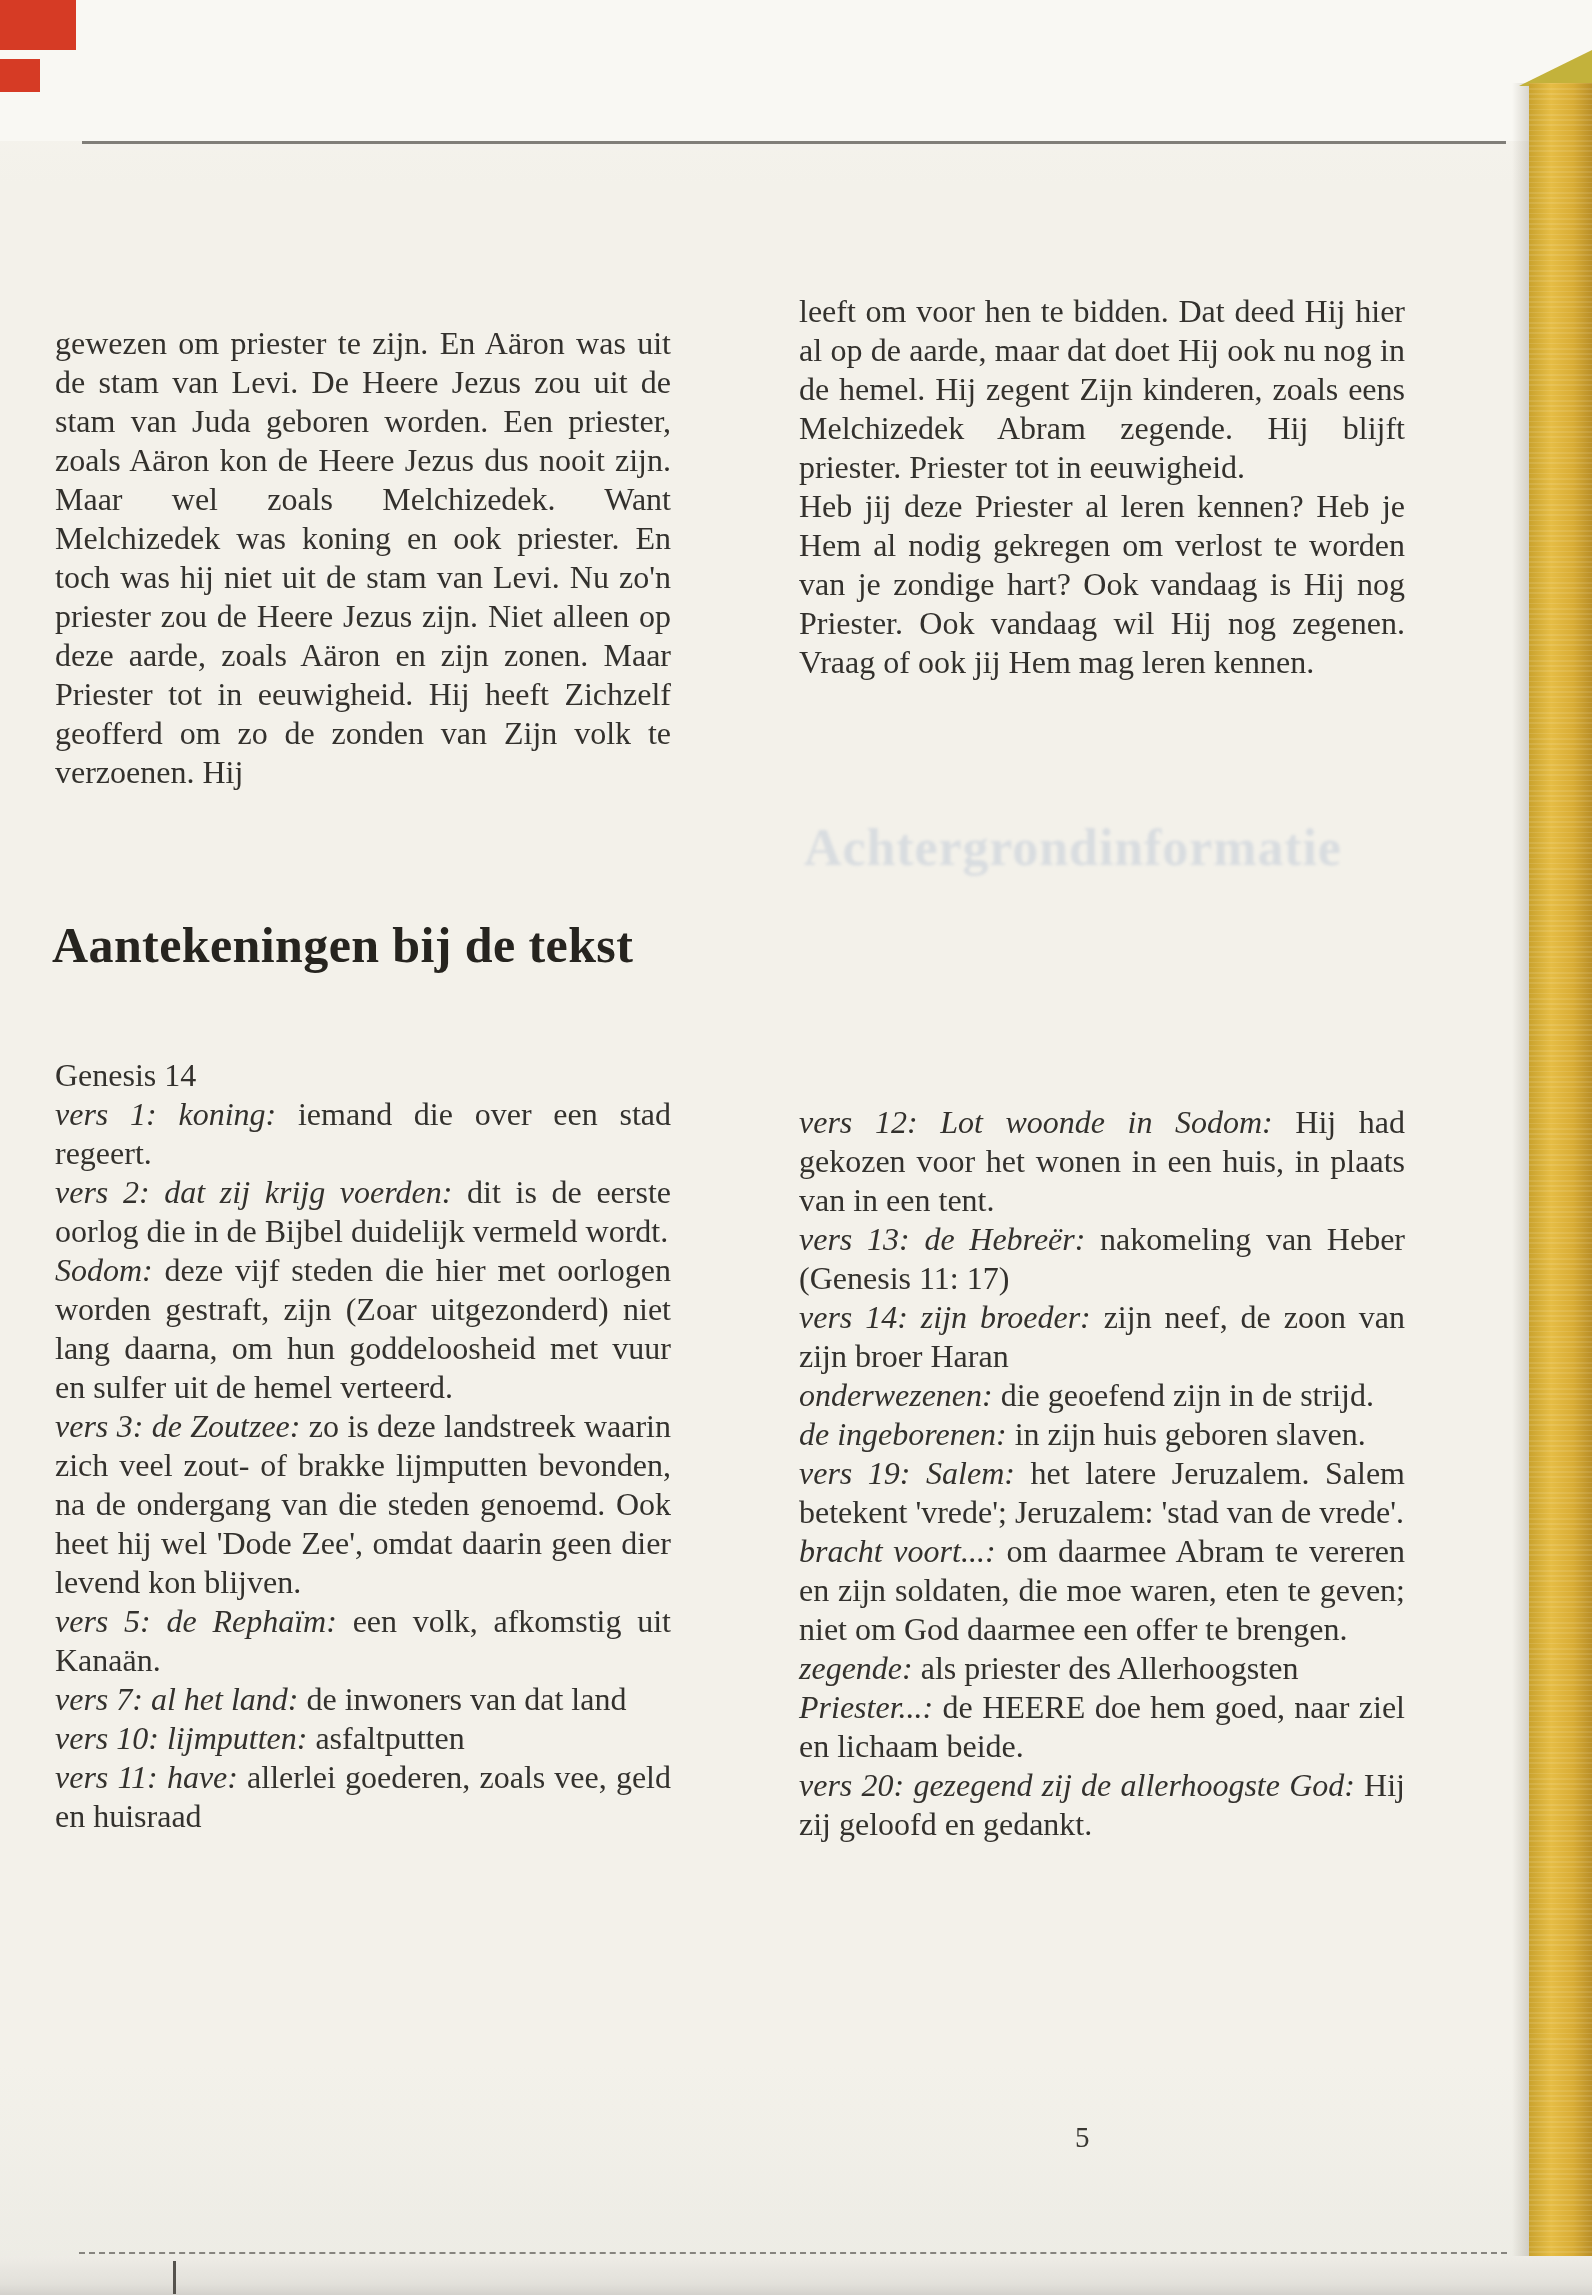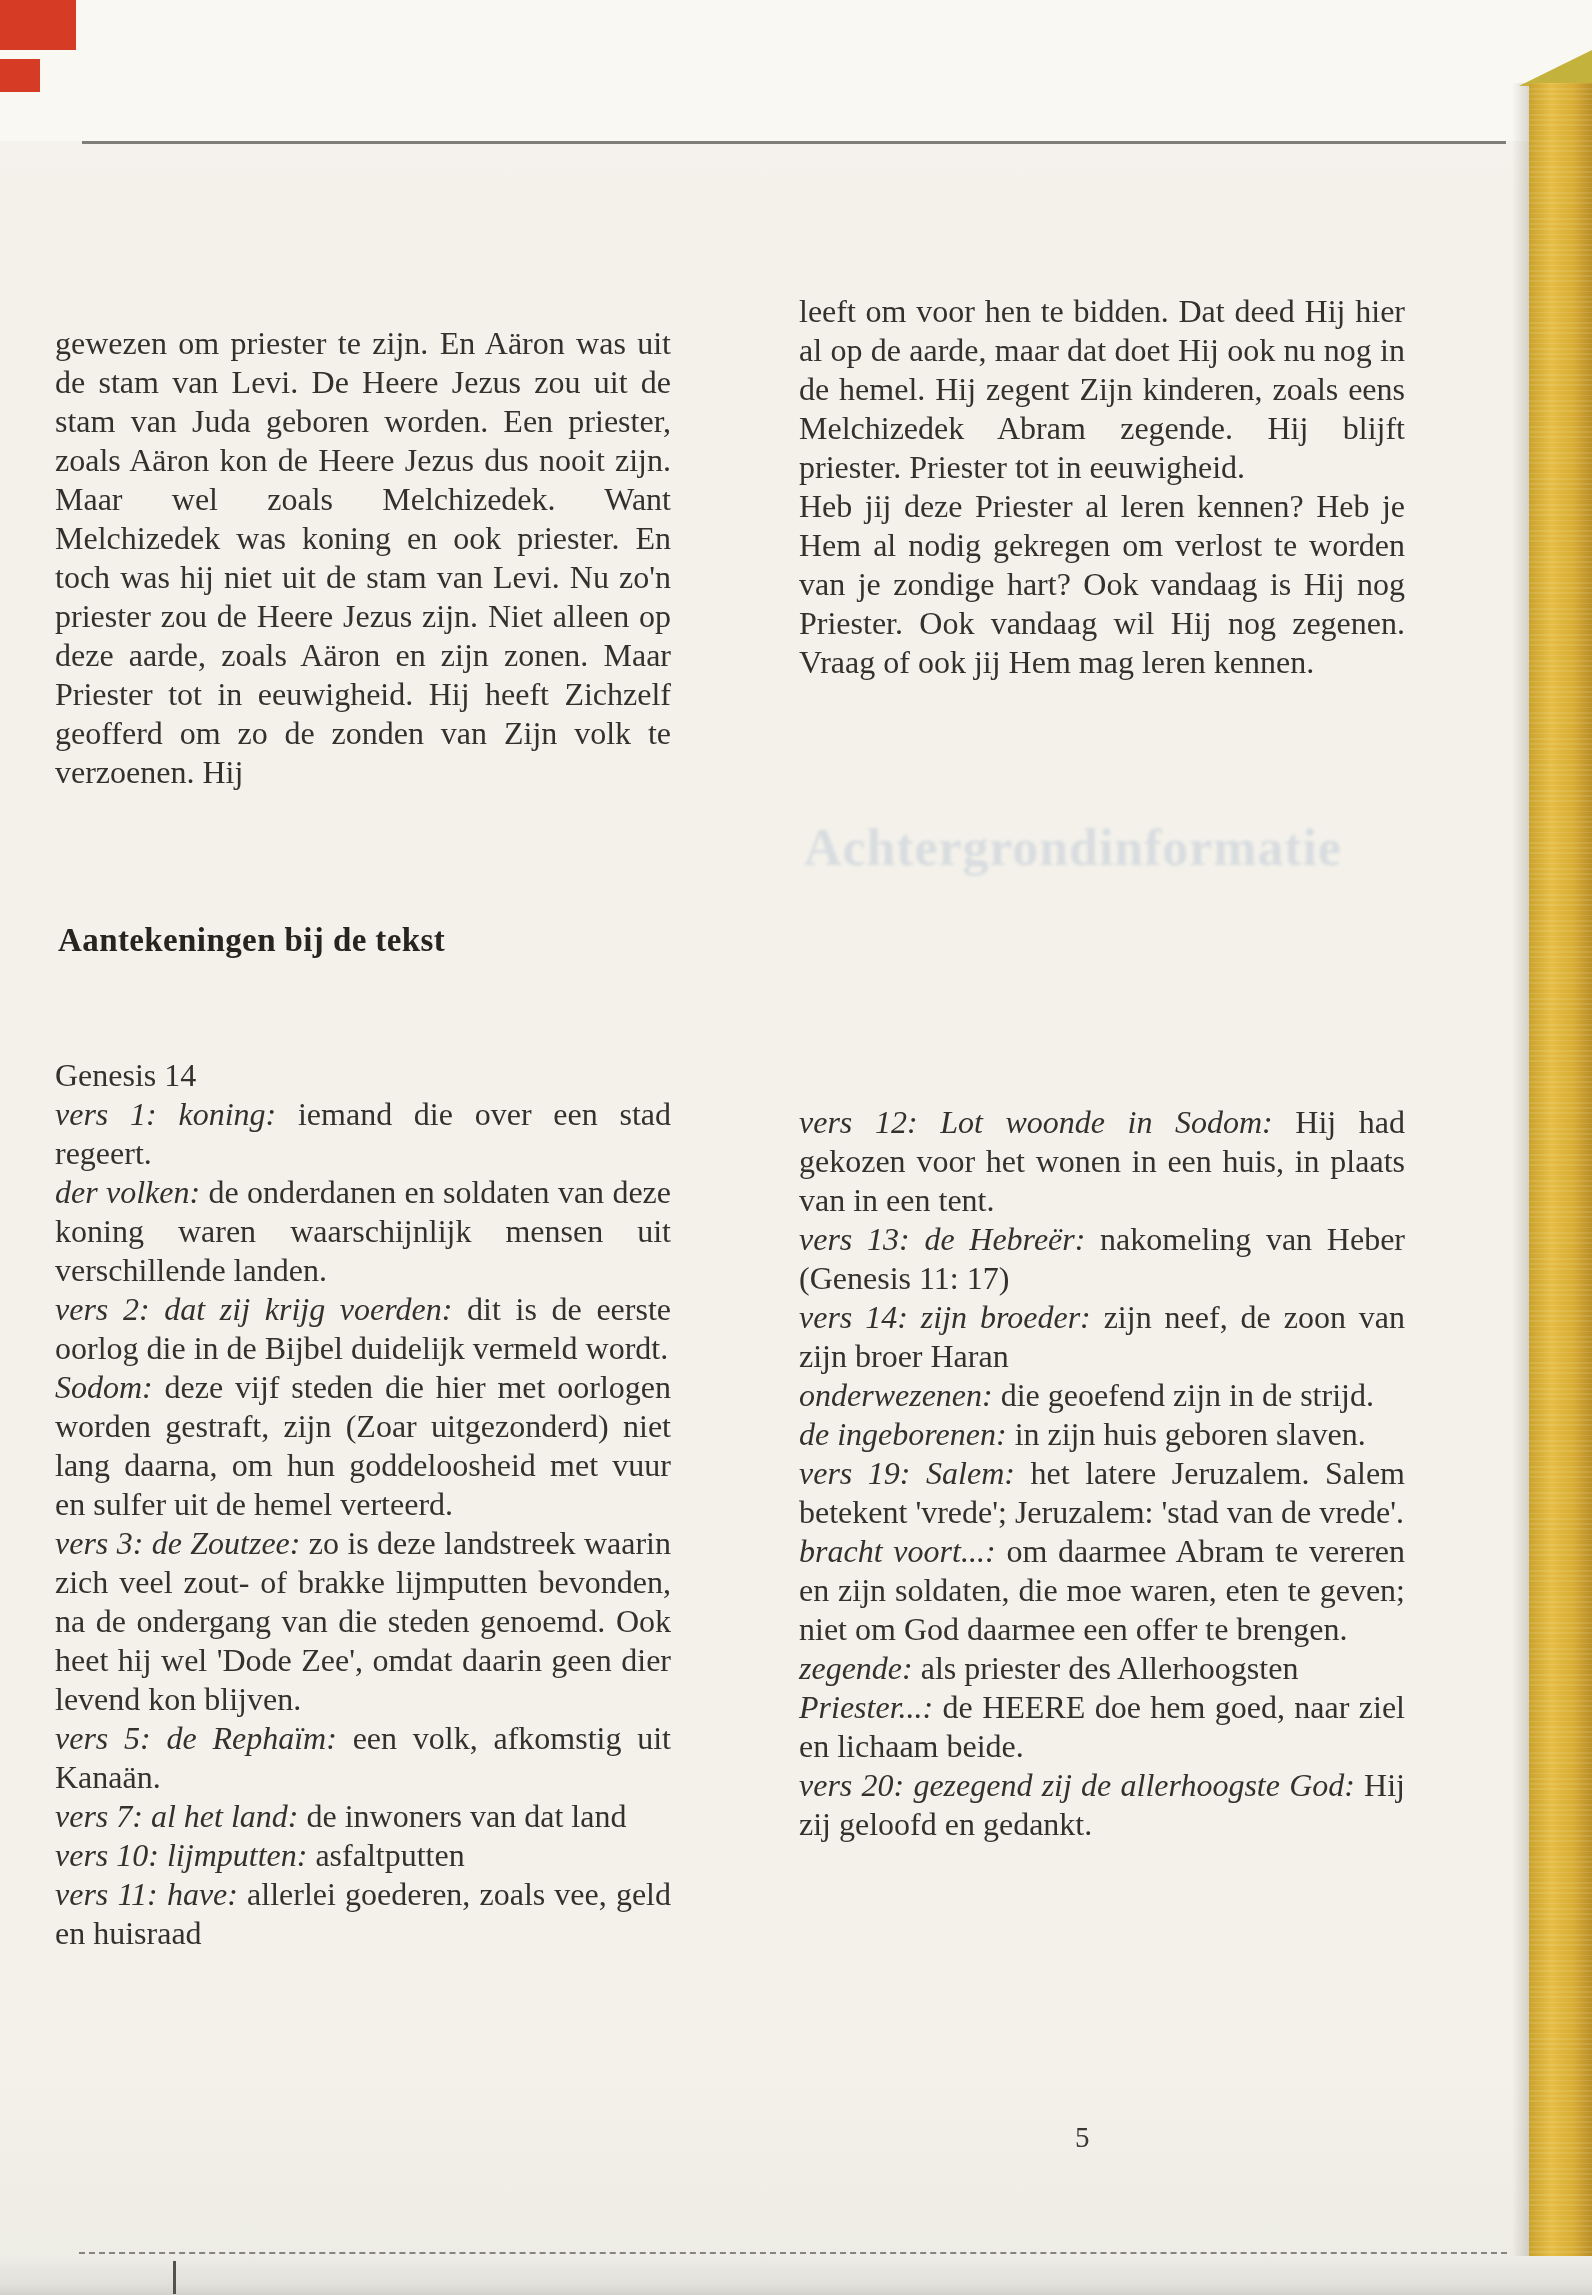--- a/index.html
+++ b/index.html
@@ -55,22 +55,22 @@
     text-align: justify;
     font-size: 32px;
     line-height: 39px;
     color: #33312d;
   }
   .col p { margin: 0; }
   #intro-left  { left: 55px;  top: 292px; width: 616px; }
   #intro-right { left: 799px; top: 292px; width: 606px; }
 
   #section-heading {
-    position: absolute; left: 52px; top: 916px; margin: 6px;
-    font-size: 33px; font-weight: 700; color: #26241f; letter-spacing: 0.4px;
+    position: absolute; left: 52px; top: 916px; margin: 0;
+    font-size: 50px; font-weight: 700; color: #26241f; letter-spacing: 0.4px;
     white-space: nowrap;
   }
 
   #notes-left  { left: 55px;  top: 1056px; width: 616px; }
   #notes-right { left: 799px; top: 1063px; width: 606px; margin-top: 40px; }
   .note { margin: 0; }
   .note i { font-style: italic; }
   .subheading { margin: 0; }
 
   .bottom-strip {
@@ -112,21 +112,20 @@
     <p>leeft om voor hen te bidden. Dat deed Hij hier al op de aarde, maar dat doet Hij ook nu nog in de hemel. Hij zegent Zijn kinderen, zoals eens Melchizedek Abram zegende. Hij blijft priester. Priester tot in eeuwigheid.</p>
     <p>Heb jij deze Priester al leren kennen? Heb je Hem al nodig gekregen om verlost te worden van je zondige hart? Ook vandaag is Hij nog Priester. Ook vandaag wil Hij nog zegenen. Vraag of ook jij Hem mag leren kennen.</p>
   </div>
 
   <h1 id="section-heading">Aantekeningen bij de tekst</h1>
 
   <div id="notes-left" class="col">
     <p class="subheading">Genesis 14</p>
     <div id="notes-left-list">
         <p class="note"><i>vers 1: koning:</i><span> iemand die over een stad regeert.</span></p>
-        <p class="note"><i>der volken:</i><span> de onderdanen en soldaten van deze koning waren waarschijnlijk mensen uit verschillende landen.</span></p>
         <p class="note"><i>vers 2: dat zij krijg voerden:</i><span> dit is de eerste oorlog die in de Bijbel duidelijk vermeld wordt.</span></p>
         <p class="note"><i>Sodom:</i><span> deze vijf steden die hier met oorlogen worden gestraft, zijn (Zoar uitgezonderd) niet lang daarna, om hun goddeloosheid met vuur en sulfer uit de hemel verteerd.</span></p>
         <p class="note"><i>vers 3: de Zoutzee:</i><span> zo is deze landstreek waarin zich veel zout- of brakke lijmputten bevonden, na de ondergang van die steden genoemd. Ook heet hij wel 'Dode Zee', omdat daarin geen dier levend kon blijven.</span></p>
         <p class="note"><i>vers 5: de Rephaïm:</i><span> een volk, afkomstig uit Kanaän.</span></p>
         <p class="note"><i>vers 7: al het land:</i><span> de inwoners van dat land</span></p>
         <p class="note"><i>vers 10: lijmputten:</i><span> asfaltputten</span></p>
         <p class="note"><i>vers 11: have:</i><span> allerlei goederen, zoals vee, geld en huisraad</span></p>
       </div>
   </div>
 

